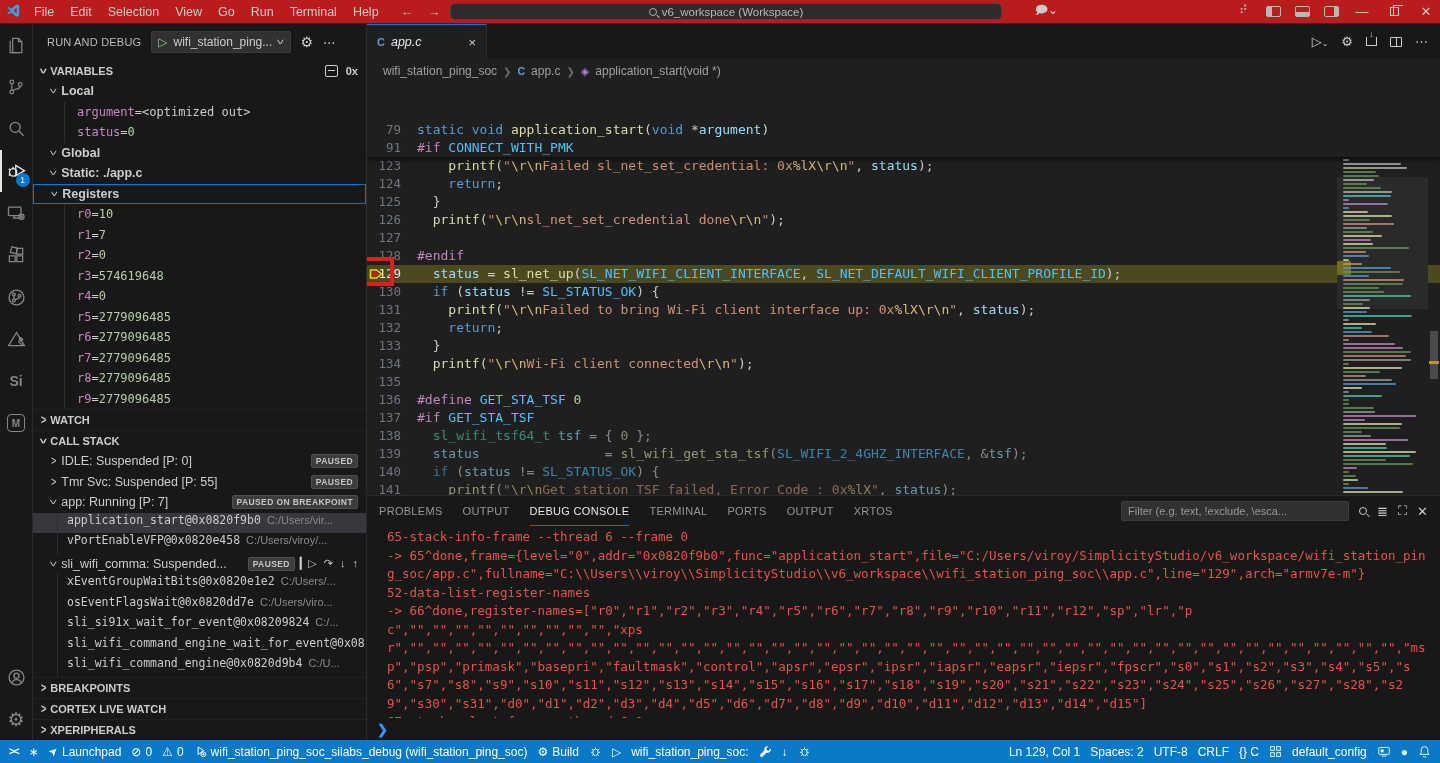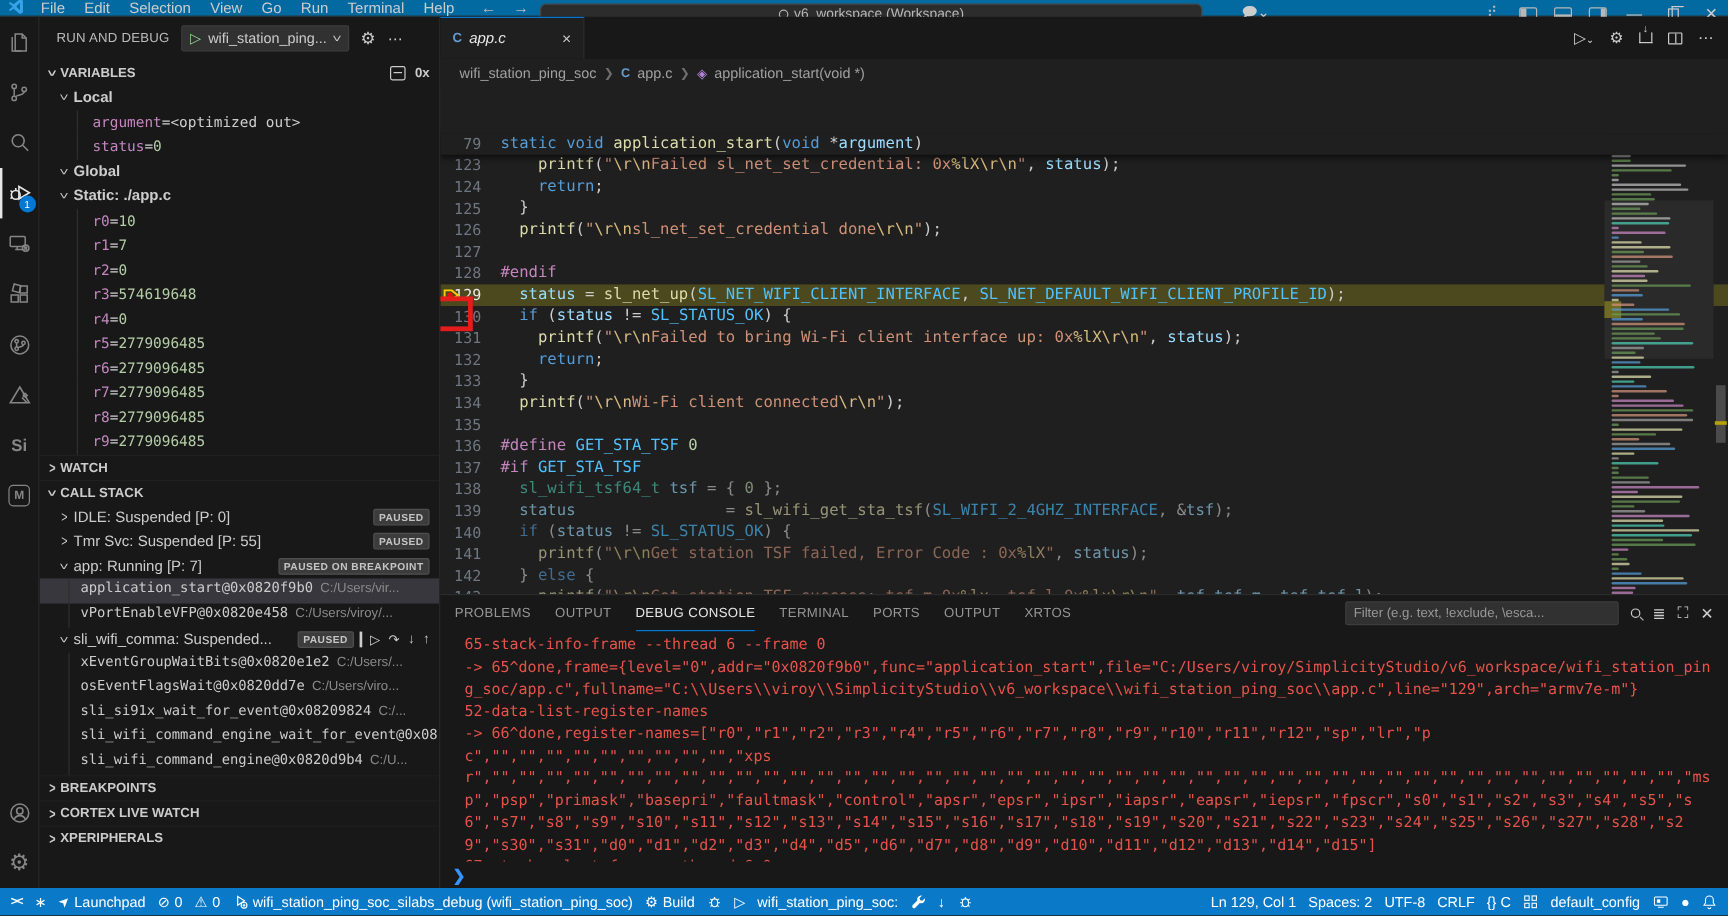--- a/index.html
+++ b/index.html
@@ -1,21 +1,21 @@
 <!DOCTYPE html>
 <html><head>
 <meta charset="utf-8">
 <style>
   * { box-sizing: border-box; margin: 0; padding: 0; }
   html,body { width:1440px; height:763px; overflow:hidden; background:#1f1f1f;
     font-family:"Liberation Sans", sans-serif; color:#cccccc; }
   .app { width:1440px; height:763px; display:flex; flex-direction:column; }
 
   
-  .titlebar { height:14px; background:#0369a1; border-bottom:1px solid #2b2b2b;
+  .titlebar { height:24px; background:#b91c1c; border-bottom:1px solid #2b2b2b;
     display:flex; align-items:center; font-size:12.5px; position:relative; flex:none; }
   .vslogo { width:26px; text-align:center; }
   .menu-item { padding:0 8px; color:#cccccc; cursor:default; }
   .nav-arrows { margin-left:14px; display:flex; gap:14px; color:#bbbbbb; font-size:13px; }
   .searchbox { position:absolute; left:450px; top:3px; width:552px; height:17px;
     background:#2c2c2d; border:1px solid #454545; border-radius:5px; color:#b8b8b8;
     font-size:11.5px; display:flex; align-items:center; justify-content:center; gap:5px; }
   .lens { width:8px; height:8px; border:1.3px solid #b0b0b0; border-radius:50%; position:relative; display:inline-block; }
   .lens::after { content:""; position:absolute; width:4px; height:1.3px; background:#b0b0b0;
     transform:rotate(45deg); left:6px; top:7px; }
@@ -309,20 +309,24 @@
             <span class="vnum">0</span>
           </div>
           <div class="tree-row">
             <span class="chev down">&gt;</span>
             <span class="glabel">Global</span>
           </div>
           <div class="tree-row">
             <span class="chev down">&gt;</span>
             <span class="glabel">Static: ./app.c</span>
           </div>
+          <div class="tree-row selected">
+            <span class="chev down">&gt;</span>
+            <span class="glabel">Registers</span>
+          </div>
           <div class="tree-row item">
             <span class="vname">r0</span>
             <span class="veq"> = </span>
             <span class="vnum">10</span>
           </div>
           <div class="tree-row item">
             <span class="vname">r1</span>
             <span class="veq"> = </span>
             <span class="vnum">7</span>
           </div>
@@ -472,20 +476,21 @@
         <span>app.c</span>
         <span class="bc-sep">❯</span>
         <span class="bc-ic-m">◈</span>
         <span>application_start(void *)</span>
       </div>
 
       <div class="code-wrap">
 
         <div class="sticky" id="sticky">
             <div class="line"><span class="ln">79</span><span class="lc"><span class="tk-k">static</span><span class="tk-p"> </span><span class="tk-k">void</span><span class="tk-p"> </span><span class="tk-f">application_start</span><span class="tk-p">(</span><span class="tk-k">void</span><span class="tk-p"> *</span><span class="tk-v">argument</span><span class="tk-p">)</span></span></div>
+            <div class="line"><span class="ln">91</span><span class="lc"><span class="tk-c">#if</span><span class="tk-p"> </span><span class="tk-m">CONNECT_WITH_PMK</span></span></div>
           </div>
         <div id="code">
             <div class="line"><span class="ln">123</span><span class="lc"><span class="tk-p">    </span><span class="tk-f">printf</span><span class="tk-p">(</span><span class="tk-s">"</span><span class="tk-e">\r\n</span><span class="tk-s">Failed sl_net_set_credential: 0x</span><span class="tk-e">%lX</span><span class="tk-e">\r\n</span><span class="tk-s">"</span><span class="tk-p">, </span><span class="tk-v">status</span><span class="tk-p">);</span></span></div>
             <div class="line"><span class="ln">124</span><span class="lc"><span class="tk-p">    </span><span class="tk-k">return</span><span class="tk-p">;</span></span></div>
             <div class="line"><span class="ln">125</span><span class="lc"><span class="tk-p">  }</span></span></div>
             <div class="line"><span class="ln">126</span><span class="lc"><span class="tk-p">  </span><span class="tk-f">printf</span><span class="tk-p">(</span><span class="tk-s">"</span><span class="tk-e">\r\n</span><span class="tk-s">sl_net_set_credential done</span><span class="tk-e">\r\n</span><span class="tk-s">"</span><span class="tk-p">);</span></span></div>
             <div class="line"><span class="ln">127</span><span class="lc"></span></div>
             <div class="line"><span class="ln">128</span><span class="lc"><span class="tk-c">#endif</span></span></div>
             <div class="line hl"><span class="bp-arrow"><svg width="15" height="14" viewBox="0 0 15 14">
                   <path d="M1.5 3h6l5 4-5 4h-6z" fill="none" stroke="#ffcc00" stroke-width="1.6"></path>

